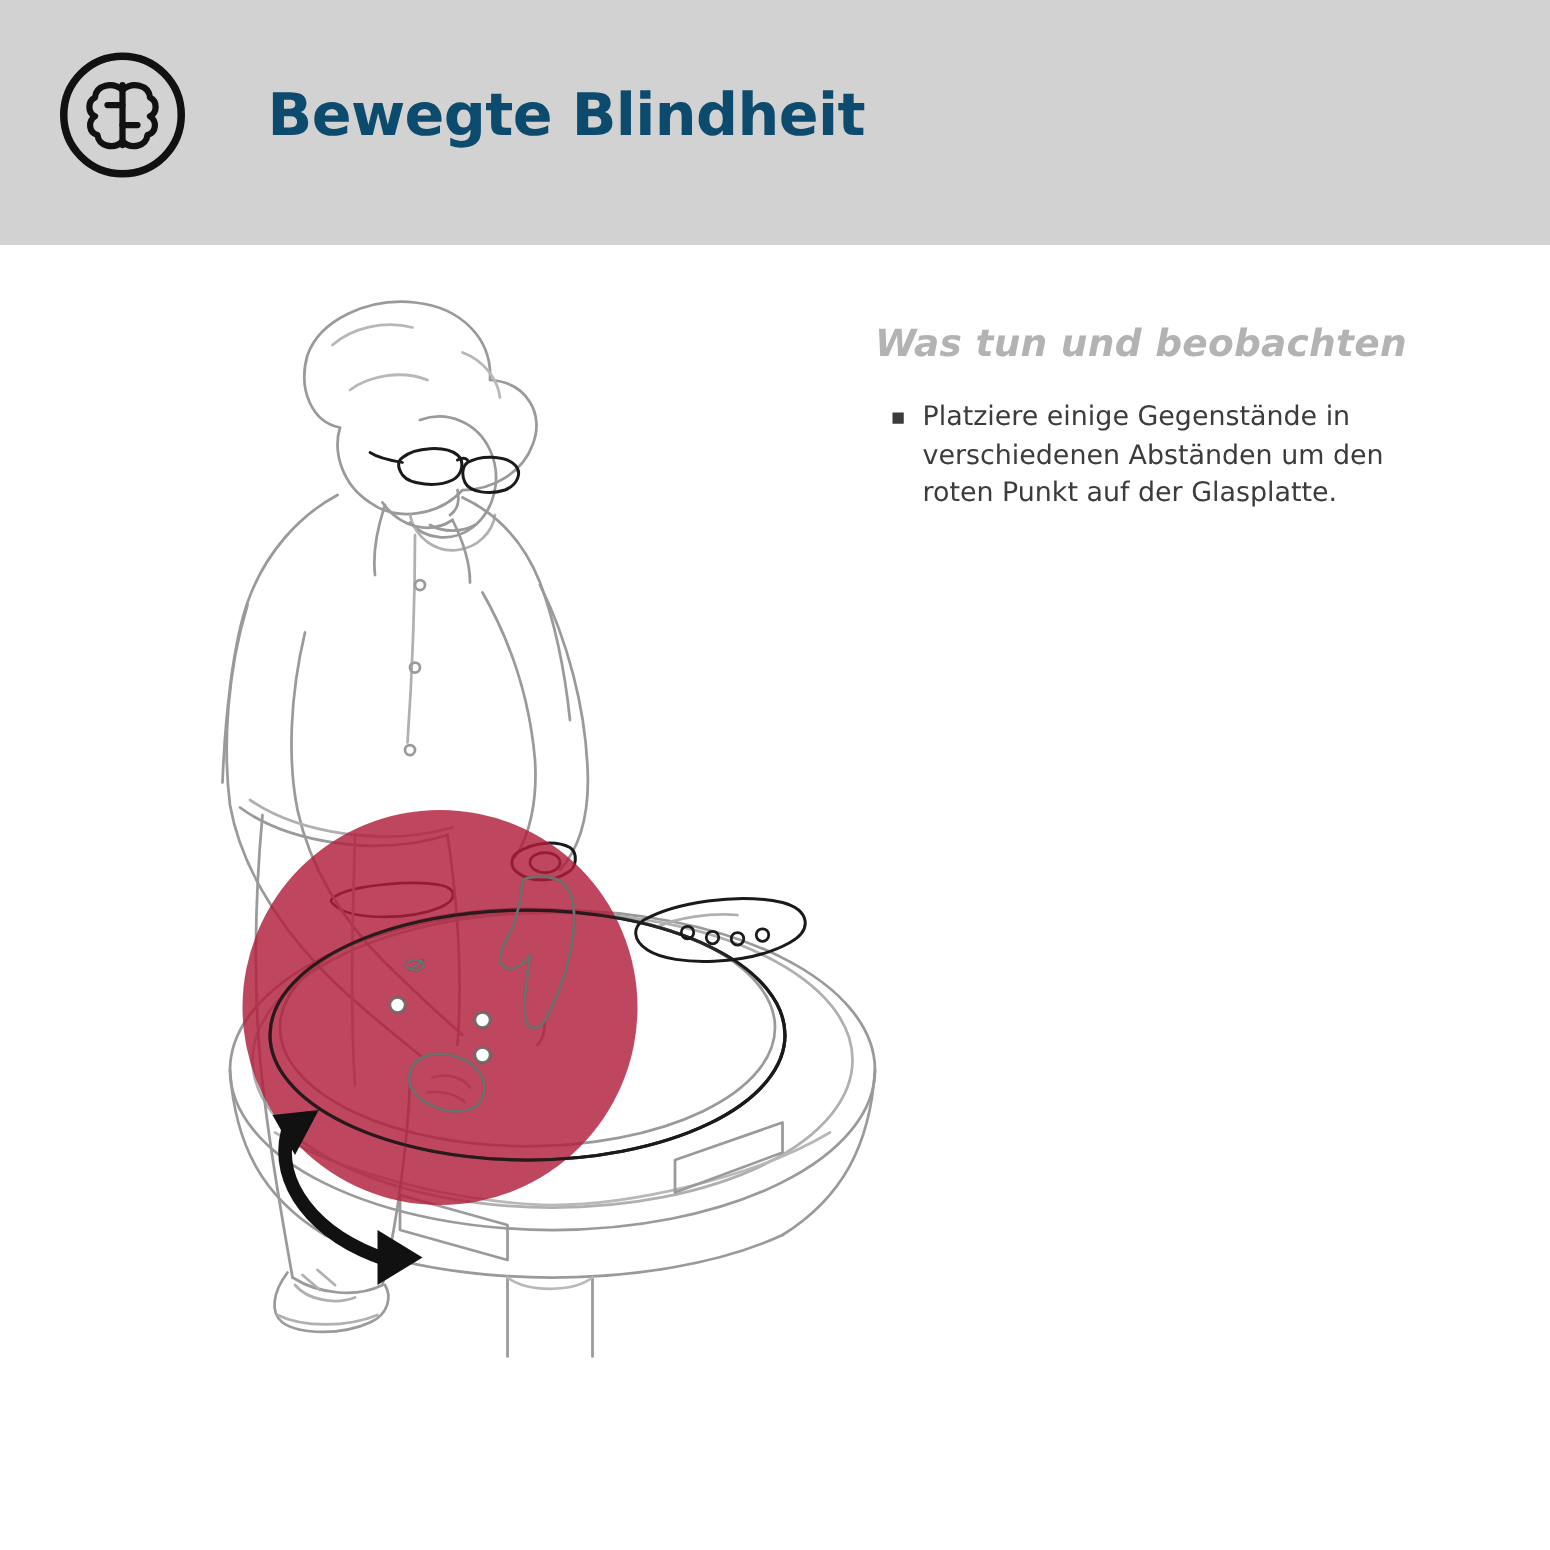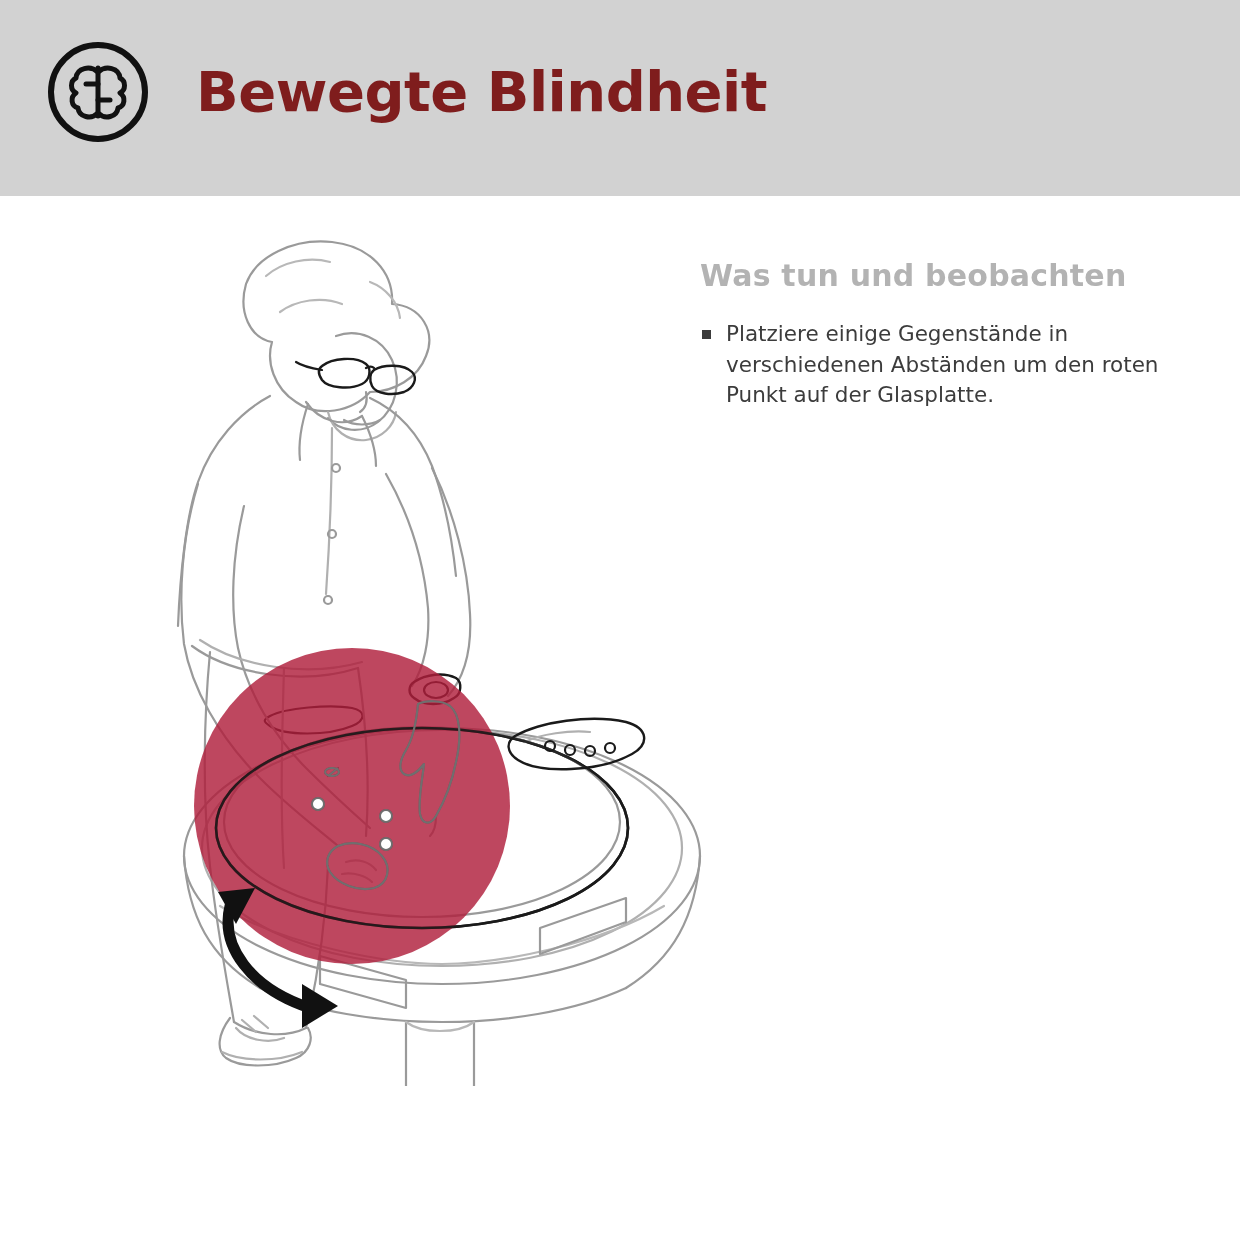--- a/index.html
+++ b/index.html
@@ -29,26 +29,26 @@
     top: 40px;
     display: flex;
     align-items: center;
   }
   .logo {
     width: 104px;
     height: 104px;
     flex: 0 0 auto;
   }
   .header-title {
-    margin-left: 46px;
+    margin-left: 64px;
     font-family: "DejaVu Sans", sans-serif;
     font-weight: bold;
-    font-size: 56px;
+    font-size: 47px;
     line-height: 1;
-    color: #7f1d1d;
+    color: #0c4a6e;
     letter-spacing: -0.5px;
     white-space: nowrap;
   }
 
   
   .content {
     position: absolute;
     left: 0;
     top: 196px;
     width: 1240px;
@@ -75,24 +75,25 @@
     top: 62px;
     width: 470px;
   }
   .section-title {
     font-family: "DejaVu Sans", sans-serif;
     font-weight: bold;
     font-size: 30px;
     color: #b3b3b3;
     margin: 0 0 26px 0;
     letter-spacing: 0.2px;
+    font-style: italic;
   }
   .bullet-list {
     list-style: none;
-    margin: 0;
+    margin: 12px;
     padding: 0;
   }
   .bullet-item {
     position: relative;
     padding-left: 26px;
     margin-bottom: 26px;
     font-family: "DejaVu Sans", sans-serif;
     font-size: 21.5px;
     line-height: 1.42;
     color: #3c3c3c;

